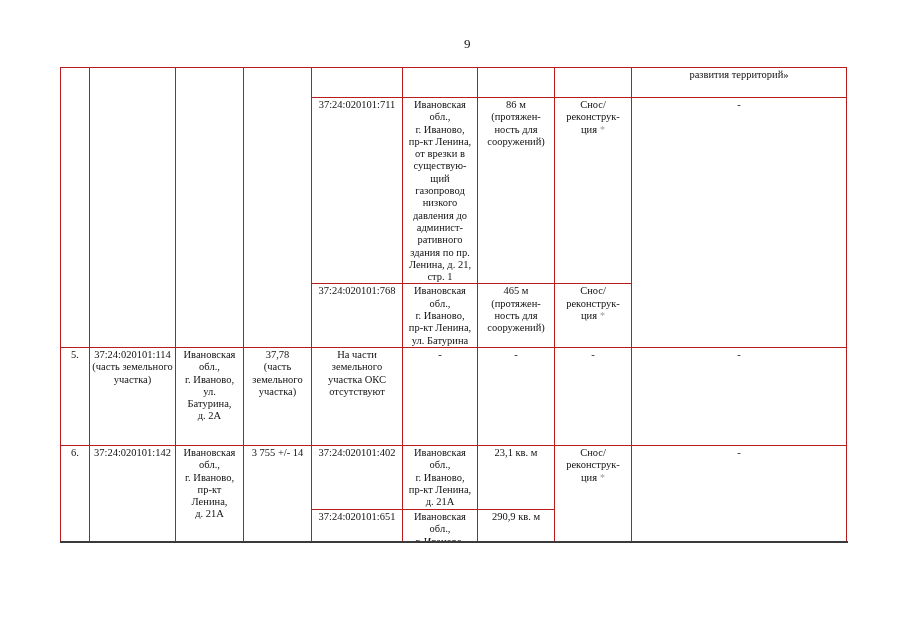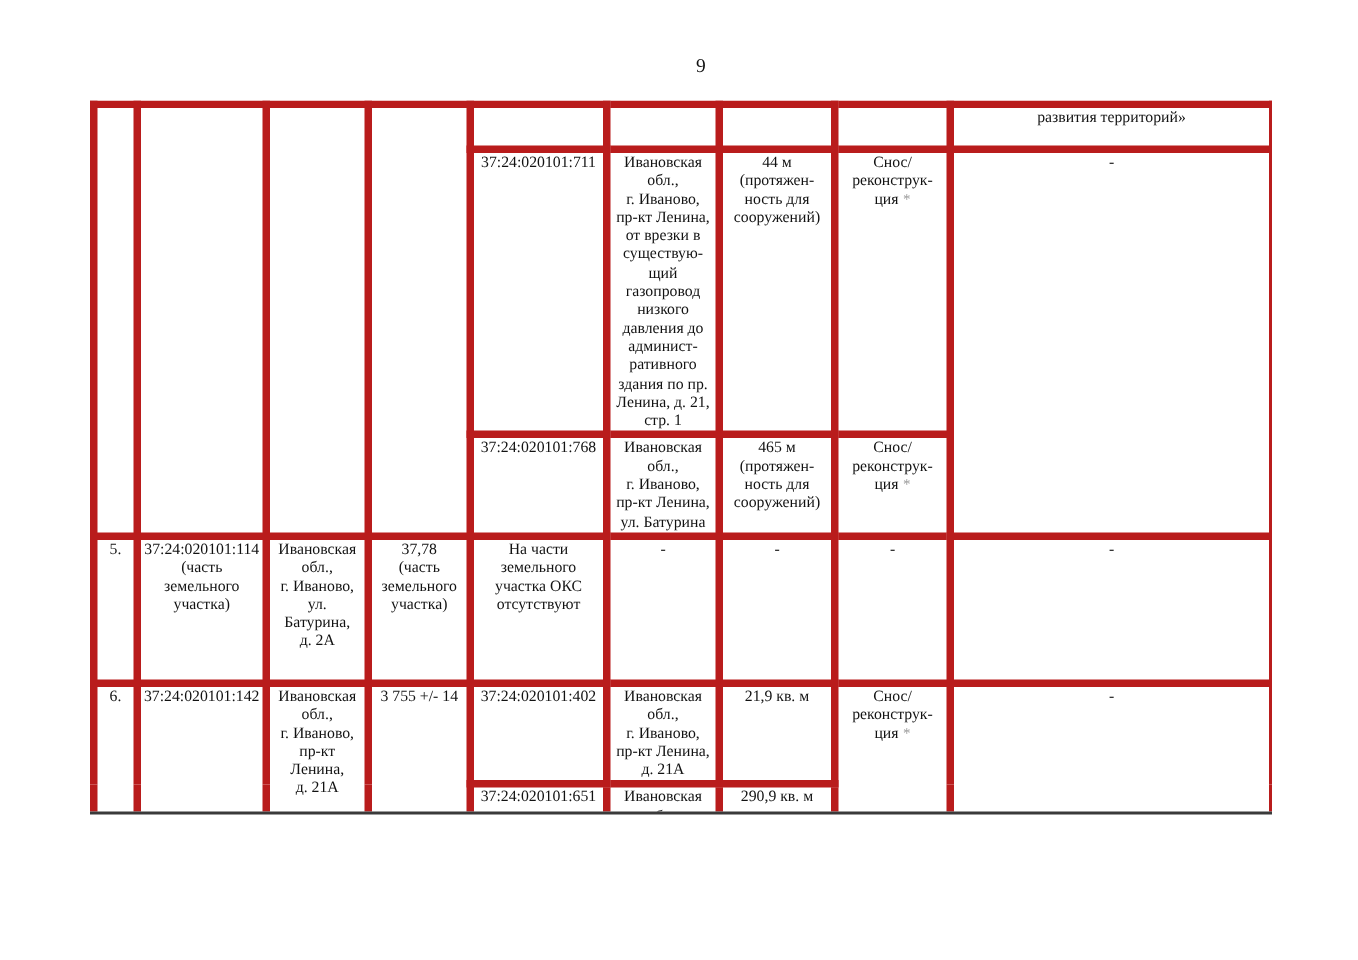--- a/index.html
+++ b/index.html
@@ -22,21 +22,21 @@
     left: 60px; top: 67px;
     width: 788px; height: 474px;
     overflow: hidden;
   }
   table.doc-table {
     border-collapse: collapse;
     table-layout: fixed;
     width: 786px;
   }
   table.doc-table td {
-    border: 5px solid #b91c1c;
+    border: 1px solid #b91c1c;
     vertical-align: top;
     text-align: center;
     font-size: 10.5px;
     line-height: 12.3px;
     padding: 1px 1px 0 1px;
     overflow: hidden;
   }
   .txt { white-space: pre-line; }
   td.left-al { text-align: left; padding-left: 5px; }
   .fnote {
@@ -93,21 +93,21 @@
 существую-
 щий
 газопровод
 низкого
 давления до
 админист-
 ративного
 здания по пр.
 Ленина, д. 21,
 стр. 1</span></td>
-      <td><span class="txt">44 м
+      <td><span class="txt">86 м
 (протяжен-
 ность для
 сооружений)</span></td>
       <td><span class="txt">Снос/
 реконструк-
 ция</span><span class="fnote">*</span></td>
       <td rowspan="2"><span class="txt">-</span></td>
     </tr>
 
     <tr style="height:60px">
@@ -160,21 +160,21 @@
 пр-кт
 Ленина,
 д. 21А</span></td>
       <td rowspan="2"><span class="txt">3 755 +/- 14</span></td>
       <td><span class="txt">37:24:020101:402</span></td>
       <td><span class="txt">Ивановская
 обл.,
 г. Иваново,
 пр-кт Ленина,
 д. 21А</span></td>
-      <td><span class="txt">21,9 кв. м</span></td>
+      <td><span class="txt">23,1 кв. м</span></td>
       <td rowspan="2"><span class="txt">Снос/
 реконструк-
 ция</span><span class="fnote">*</span></td>
       <td rowspan="2"><span class="txt">-</span></td>
     </tr>
 
     <tr style="height:36px">
       <td><span class="txt">37:24:020101:651</span></td>
       <td><span class="txt">Ивановская
 обл.,

